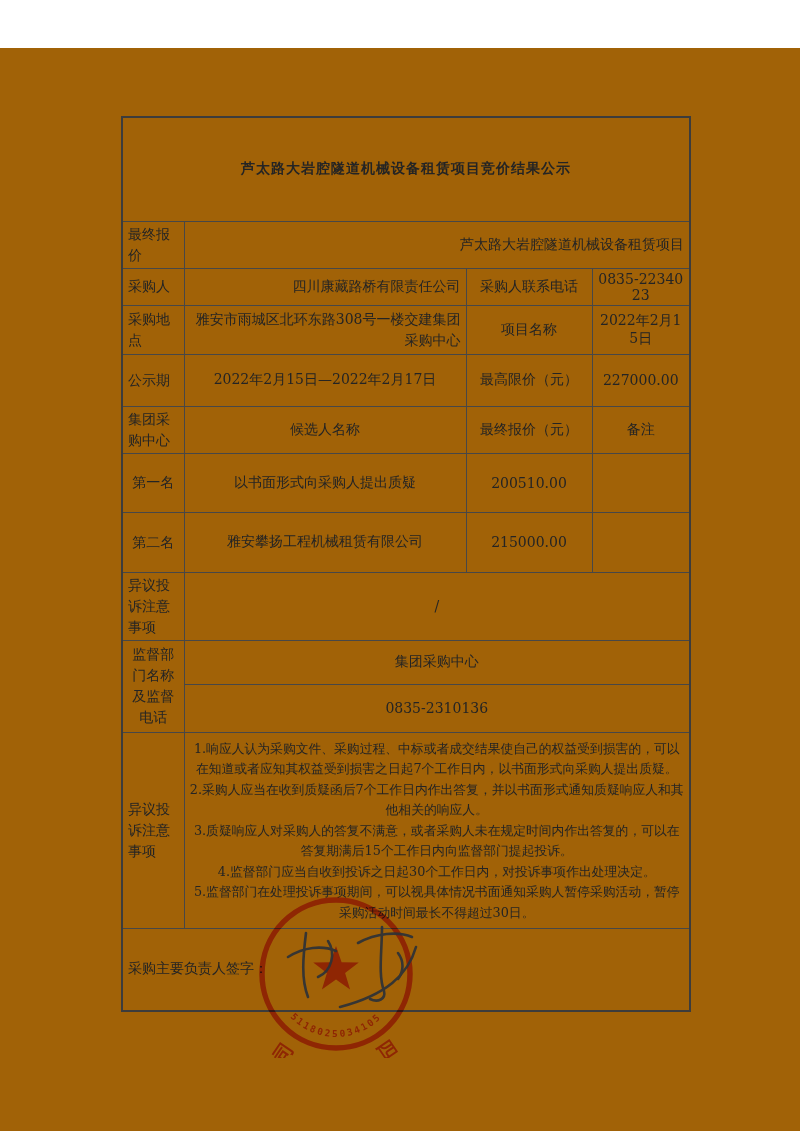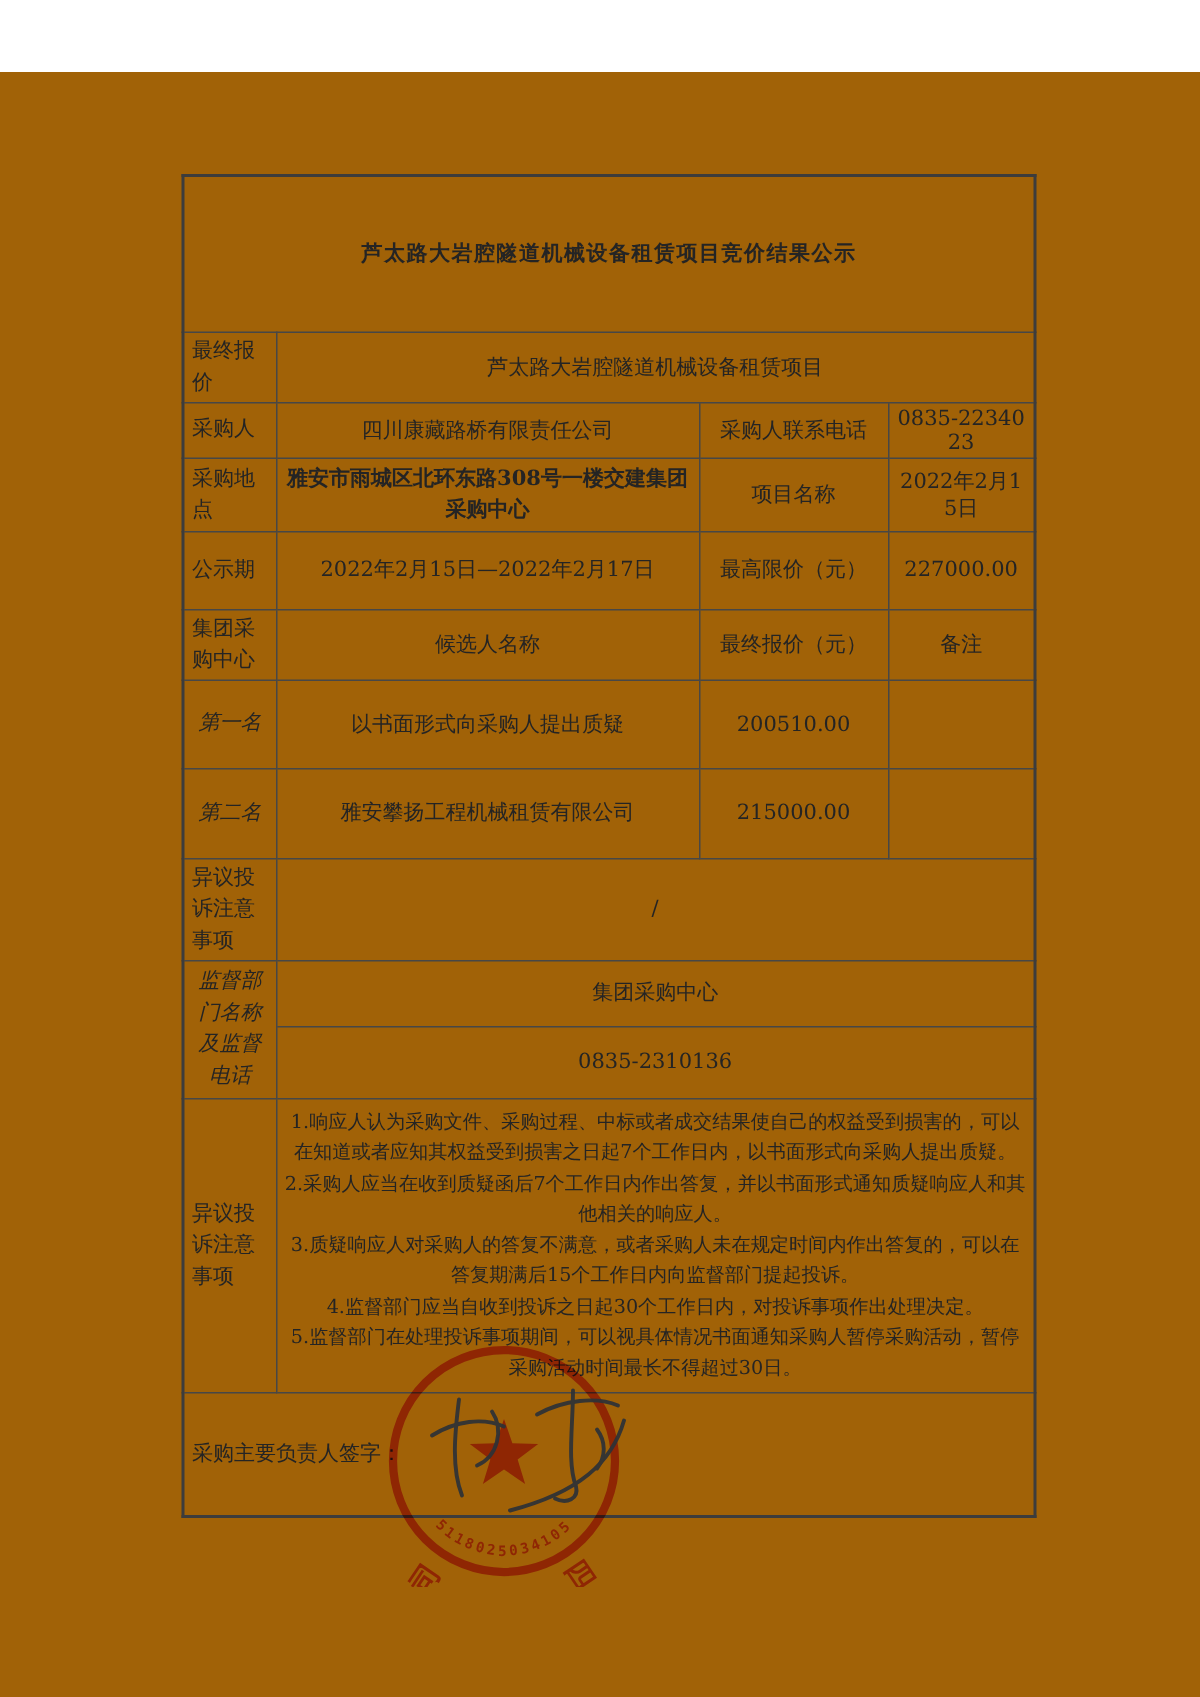--- a/index.html
+++ b/index.html
@@ -10,25 +10,25 @@
   table.doc{
     position:absolute;left:121px;top:68px;width:568px;
     border-collapse:collapse;table-layout:fixed;border:2px solid #3c3c3c;
   }
   .doc td{
     border:1px solid #474747;vertical-align:middle;
     font-size:14px;color:#242424;padding:2px 5px;word-break:break-all;
   }
   .title-cell{text-align:center;font-weight:bold;font-size:19px;letter-spacing:1px;}
   .lbl{font-size:13px;text-align:left;padding:2px 3px 2px 5px;line-height:1.5;}
-  .lbl-center{font-size:13px;text-align:center;padding:2px 2px;line-height:1.5;font-style:italic;}
+  .lbl-center{font-size:13px;text-align:center;padding:2px 2px;line-height:1.5;}
   .ctr{text-align:center;}
-  .lft{text-align:center;padding-left:7px;}
+  .lft{text-align:right;padding-left:7px;}
   .clamp{display:flex;align-items:center;overflow:hidden;}
-  .loc-clamp{height:44px;line-height:1.45;font-weight:bold;}
+  .loc-clamp{height:44px;line-height:1.45;}
   .obj-cell{vertical-align:top;padding:8px 9px;}
   .obj-clamp{height:182px;overflow:hidden;align-items:flex-start;}
   .obj-text{font-size:12.8px;line-height:1.6;text-align:center;}
   .sig-cell{font-size:14.5px;padding-left:7px;}
   .stamp-svg{position:absolute;left:252px;top:842px;mix-blend-mode:multiply;opacity:.9;}
   .sign-svg{position:absolute;left:270px;top:865px;}
 </style>
 </head>
 <body>
 

